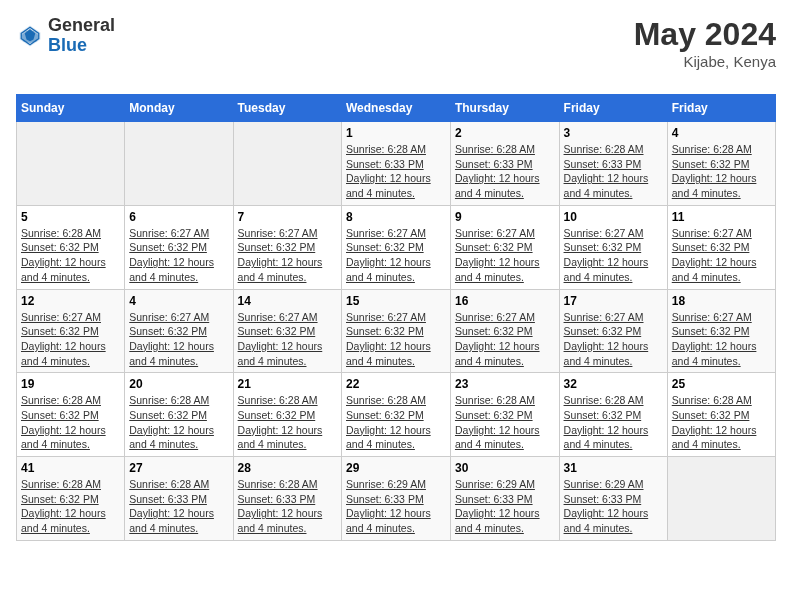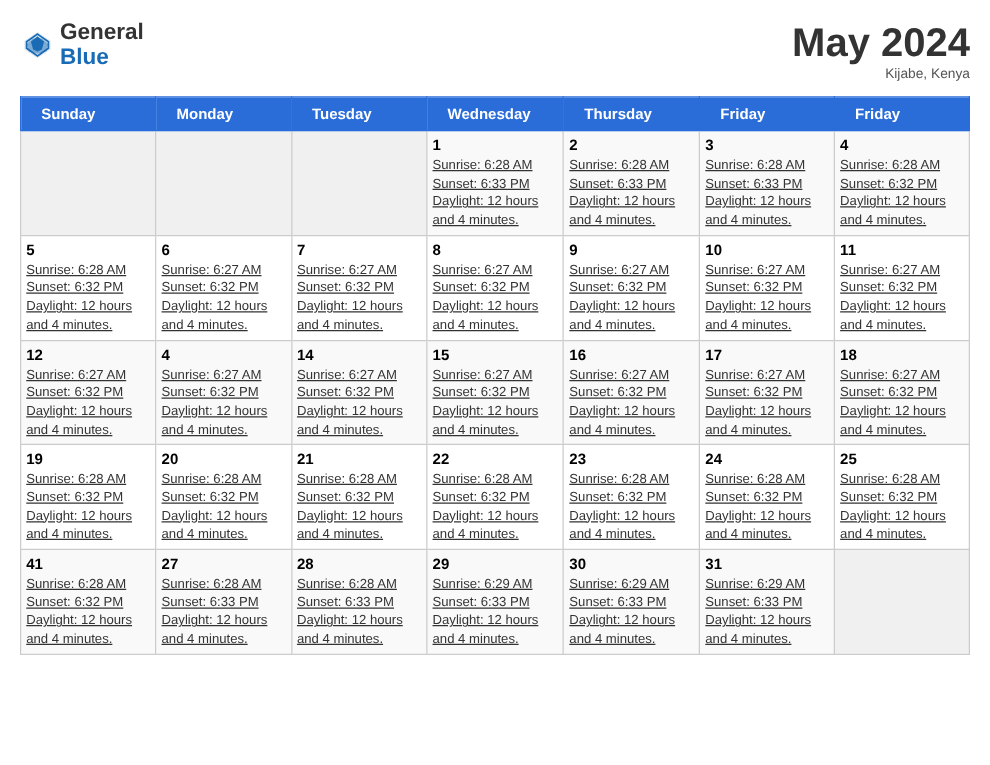--- a/index.html
+++ b/index.html
@@ -7,21 +7,21 @@
       font-family: Arial, sans-serif;
       background: #fff;
       width: 792px;
       min-height: 612px;
       padding: 16px;
     }
     .header {
       display: flex;
       justify-content: space-between;
       align-items: flex-start;
-      margin-bottom: 12px;
+      margin-bottom: 24px;
     }
     .logo {
       display: flex;
       align-items: center;
       gap: 4px;
     }
     .logo-text {
       display: flex;
       flex-direction: column;
       line-height: 1.1;
@@ -33,32 +33,32 @@
     .title-area {
       text-align: right;
     }
     .month-year {
       font-size: 32px;
       font-weight: bold;
       color: #333;
       text-align: center;
     }
     .location {
-      font-size: 11px;
+      font-size: 15px;
       color: #555;
     }
     .calendar {
       width: 100%;
       border-collapse: collapse;
       font-size: 11px;
     }
     .calendar thead th {
       background-color: #2a6dd9;
       color: #fff;
-      padding: 6px 16px;
+      padding: 6px 4px;
       text-align: left;
       font-size: 12px;
       font-weight: bold;
       border: 1px solid #2a6dd9;
     }
     .calendar tbody td {
       vertical-align: top;
       border: 1px solid #ccc;
       padding: 4px;
       width: 110px;
@@ -219,21 +219,21 @@
         </td>
         <td>
           <span class="day-number">22</span>
           <div class="day-info">Sunrise: 6:28 AM<br>Sunset: 6:32 PM<br>Daylight: 12 hours and 4 minutes.</div>
         </td>
         <td>
           <span class="day-number">23</span>
           <div class="day-info">Sunrise: 6:28 AM<br>Sunset: 6:32 PM<br>Daylight: 12 hours and 4 minutes.</div>
         </td>
         <td>
-          <span class="day-number">24</span>
+          <span class="day-number">32</span>
           <div class="day-info">Sunrise: 6:28 AM<br>Sunset: 6:32 PM<br>Daylight: 12 hours and 4 minutes.</div>
         </td>
         <td>
           <span class="day-number">25</span>
           <div class="day-info">Sunrise: 6:28 AM<br>Sunset: 6:32 PM<br>Daylight: 12 hours and 4 minutes.</div>
         </td>
       </tr>
       <tr>
         <td>
           <span class="day-number">41</span>

